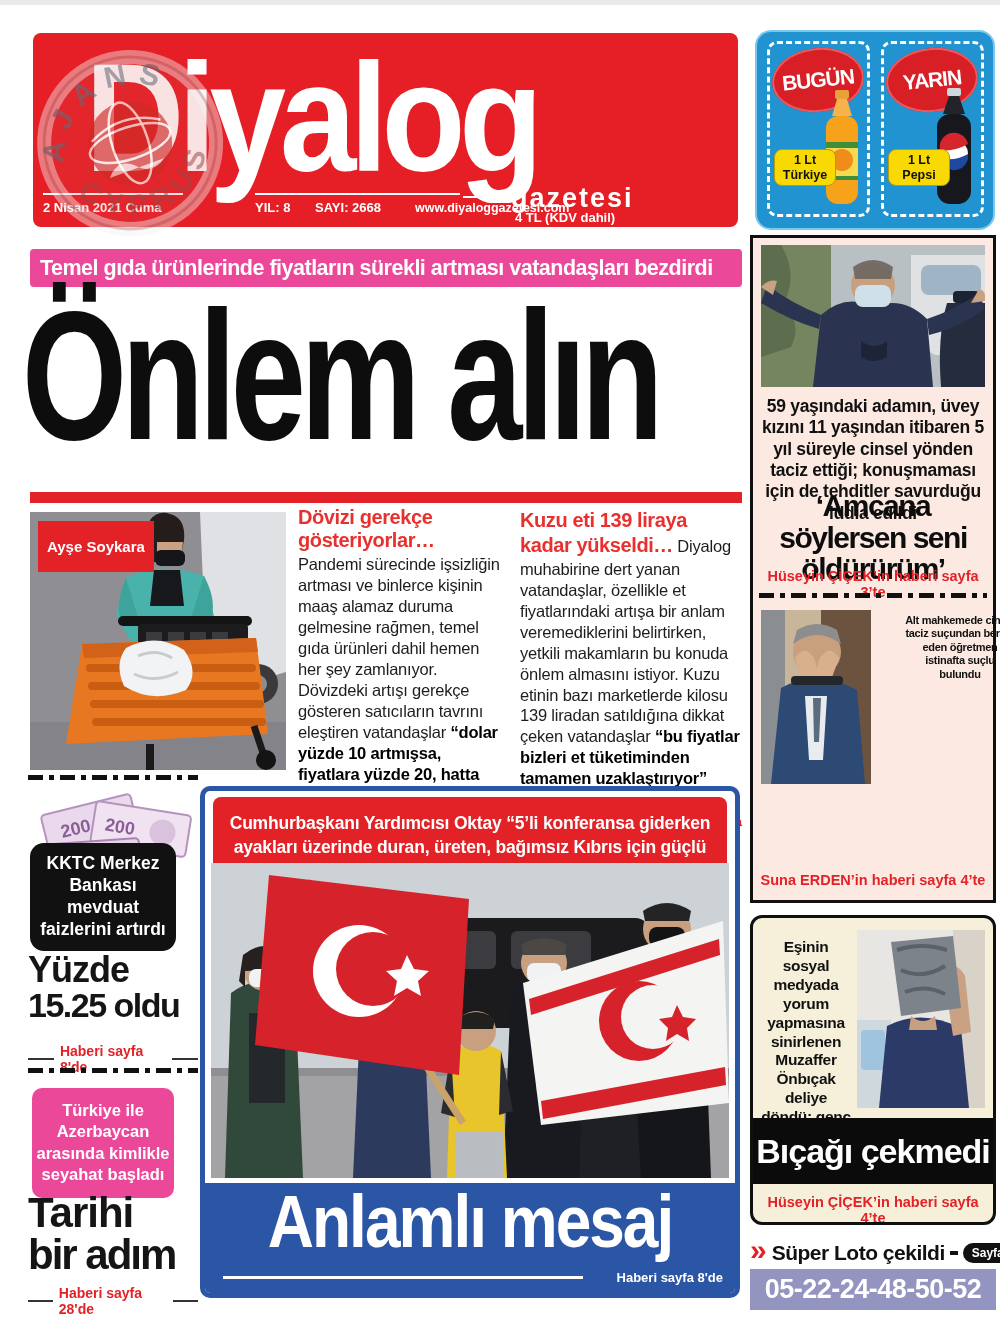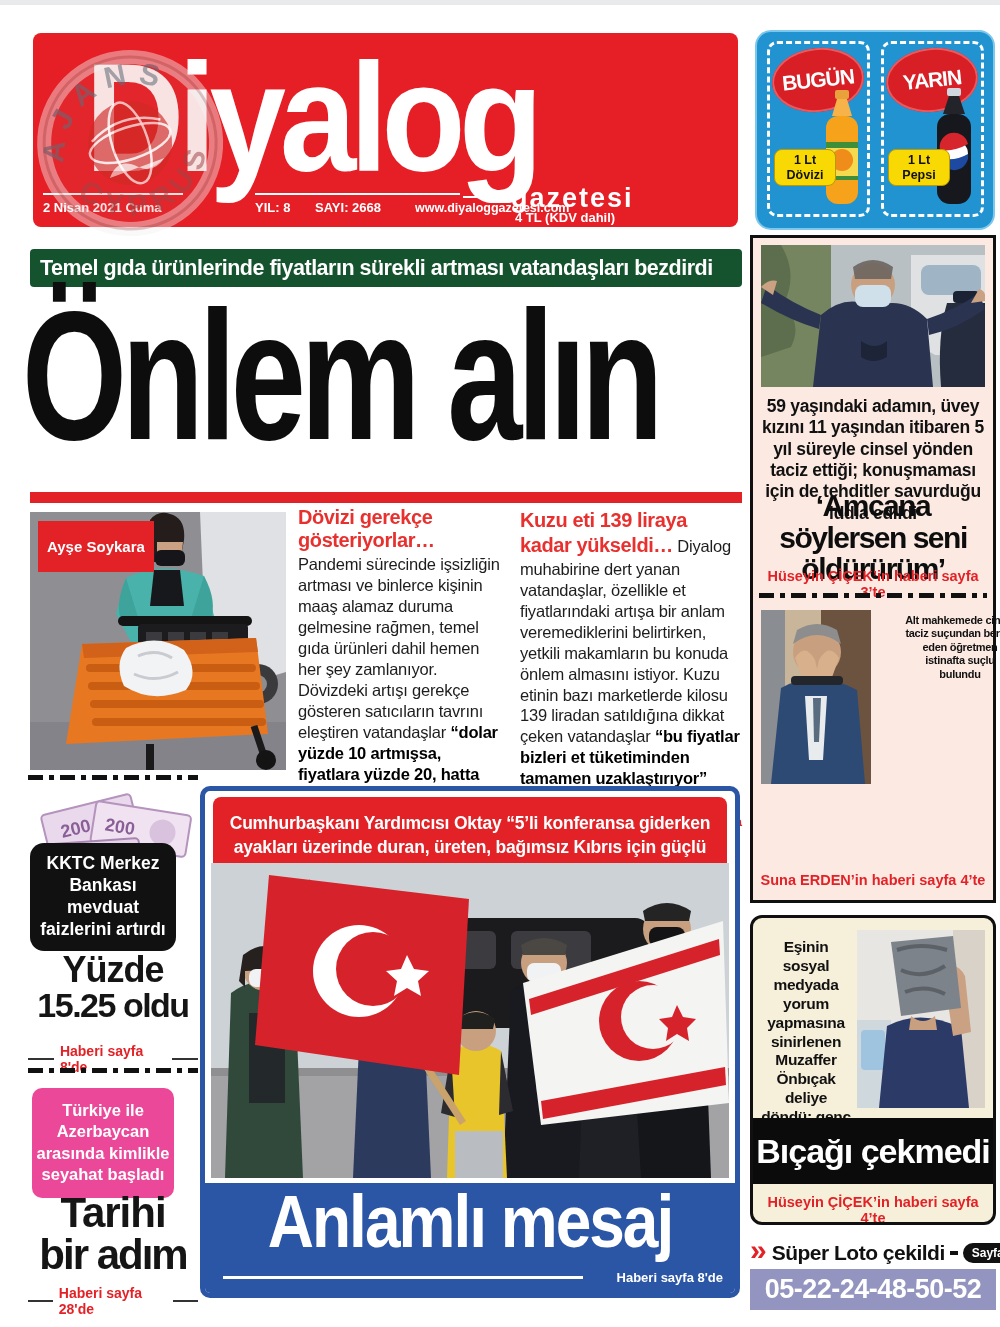--- a/index.html
+++ b/index.html
@@ -21,21 +21,21 @@
   
   .adbox{left:755px;top:30px;width:240px;height:200px;background:#2193d1;border-radius:16px;border:2px solid #7cc7ec;box-sizing:border-box;}
   .adpanel{top:9px;width:103px;height:176px;border:3px dashed #fff;border-radius:10px;box-sizing:border-box;}
   .adoval{left:2px;top:4px;width:92px;height:64px;background:#d81f26;border-radius:50%;display:flex;align-items:center;justify-content:center;
           color:#fff;font-weight:bold;font-size:21px;transform:rotate(-6deg);letter-spacing:-1px;
           box-shadow:inset 0 0 0 2px #e9595e;}
   .adlabel{left:4px;bottom:28px;width:58px;background:#f8d903;border:1px solid #b99a06;border-radius:8px;
            color:#111;font-weight:bold;font-size:12.5px;text-align:center;line-height:1.15;padding:3px 1px;}
 
   
-  .kicker{left:30px;top:249px;width:712px;height:38px;background:#14532d;border-radius:4px;color:#fff;
+  .kicker{left:30px;top:249px;width:712px;height:38px;background:#ec4899;border-radius:4px;color:#fff;
           font-weight:bold;font-size:21.5px;line-height:38px;padding-left:10px;letter-spacing:-.5px;box-sizing:border-box;white-space:nowrap;}
   .mainhead{left:22px;top:284px;font-size:150px;font-weight:bold;color:#0d0d0d;line-height:1;
             transform:scale(.9,1.22);transform-origin:left top;white-space:nowrap;letter-spacing:-6px;}
   .redrule{left:30px;top:492px;width:712px;height:11px;background:#e32227;}
   .leadphoto{left:30px;top:512px;width:256px;height:258px;}
   .photocap{left:38px;top:521px;background:#e32227;color:#fff;font-weight:bold;font-size:15px;padding:17px 9px;}
   .col{top:506px;color:#1d1d1d;}
   .col .t{color:#e8312f;font-weight:bold;font-size:20px;letter-spacing:-.4px;}
   .colbody{font-size:16.5px;line-height:1.27;font-weight:500;letter-spacing:-.2px;margin-top:2px;}
   .colbody b{font-weight:800;color:#000;}
@@ -68,21 +68,21 @@
   .lotorow{display:flex;align-items:center;height:33px;gap:5px;}
   .chev{color:#e32227;font-size:30px;font-weight:bold;line-height:30px;margin-top:-6px;}
   .lototitle{font-weight:bold;font-size:21px;color:#111;letter-spacing:-.5px;white-space:nowrap;}
   .lotoline{flex:1;border-top:4px solid #111;min-width:8px;}
   .pill{background:#111;color:#fff;font-weight:bold;font-size:12px;border-radius:11px;padding:3px 9px;white-space:nowrap;}
   .lotonums{height:41px;background:#9394bf;color:#fff;font-weight:bold;font-size:27px;letter-spacing:-.5px;
             display:flex;align-items:center;justify-content:center;}
 
   
   .rail{left:28px;width:170px;}
-  .railhead{text-align:center;font-weight:bold;color:#151515;line-height:1.0;letter-spacing:-1px;}
+  .railhead{font-weight:bold;color:#151515;line-height:1.0;letter-spacing:-1px;}
   .raildash{display:flex;align-items:center;justify-content:center;color:#e32227;font-weight:bold;font-size:14px;gap:6px;}
   .raildash::before,.raildash::after{content:"";width:28px;border-top:2px solid #333;}
   .blklabel{left:30px;top:843px;width:146px;background:#111;border-radius:14px;color:#fff;font-weight:bold;font-size:17.5px;
             text-align:center;line-height:1.25;padding:10px 4px;box-sizing:border-box;}
   .redlabel{left:32px;top:1088px;width:142px;background:#ec4899;border-radius:10px;color:#fff;font-weight:bold;font-size:16.5px;
             text-align:center;line-height:1.3;padding:12px 4px;box-sizing:border-box;}
 
   
   .feature{left:200px;top:786px;width:540px;height:512px;border:5px solid #2b55a5;border-radius:10px;background:#fff;box-sizing:border-box;overflow:hidden;}
   .fhead{left:8px;top:6px;width:514px;background:#e32227;border-radius:8px;color:#fff;font-weight:bold;font-size:17.5px;
@@ -144,21 +144,21 @@
         <rect x="16" y="0" width="14" height="9" rx="2" fill="#e9a23b"></rect>
         <path d="M18 9 L28 9 L33 26 L13 26 Z" fill="#f7b24a"></path>
         <rect x="7" y="26" width="32" height="88" rx="12" fill="#f7a21b"></rect>
         <rect x="7" y="52" width="32" height="34" fill="#f5d94e"></rect>
         <rect x="7" y="52" width="32" height="6" fill="#3f8f3a"></rect>
         <circle cx="23" cy="70" r="11" fill="#ef8c1a"></circle>
         <rect x="7" y="86" width="32" height="4" fill="#3f8f3a"></rect>
       </svg>
       <div class="abs adlabel">
         <div>1 Lt</div>
-        <div>Dövizi</div>
+        <div>Türkiye</div>
       </div>
     </div>
     <div class="abs adpanel" style="left:124px;">
       <div class="abs adoval">YARIN</div>
       <svg class="abs" style="right:3px;bottom:6px;" width="48" height="120" viewBox="0 0 48 120">
         <rect x="17" y="0" width="14" height="8" rx="2" fill="#cfd6dd"></rect>
         <path d="M19 8 L29 8 L35 26 L13 26 Z" fill="#23242a"></path>
         <rect x="7" y="26" width="34" height="90" rx="13" fill="#17181d"></rect>
         <circle cx="24" cy="66" r="14" fill="#fff"></circle>
         <path d="M10 66 a14 14 0 0 1 28 -6 q -14 8 -28 6" fill="#d6252c" transform="translate(0,-4)"></path>

